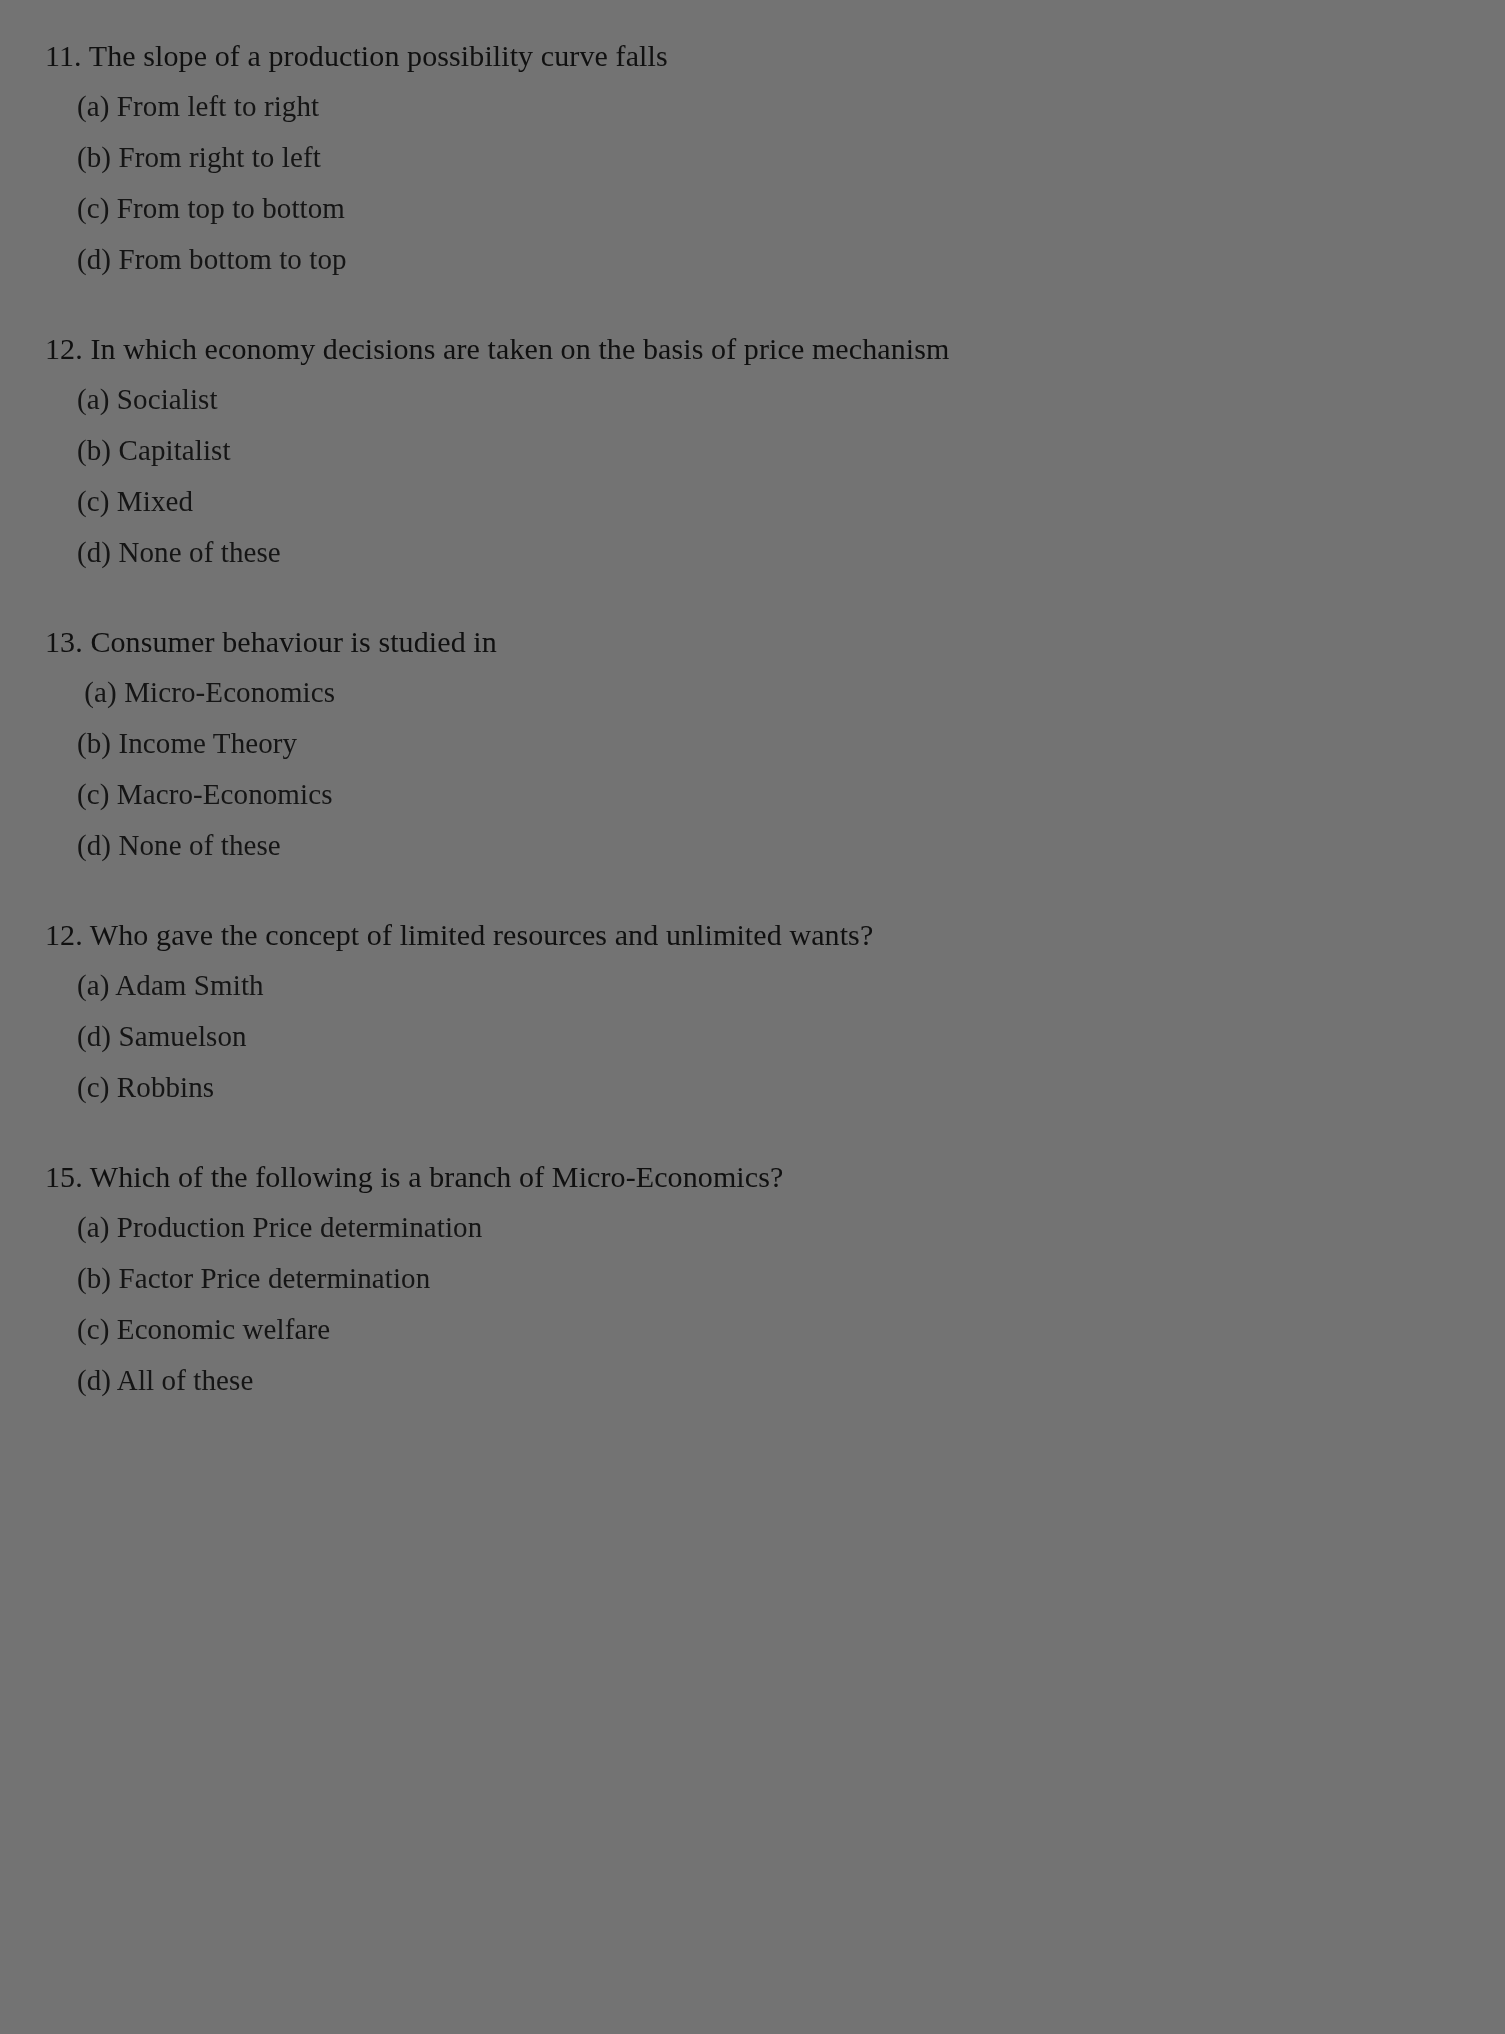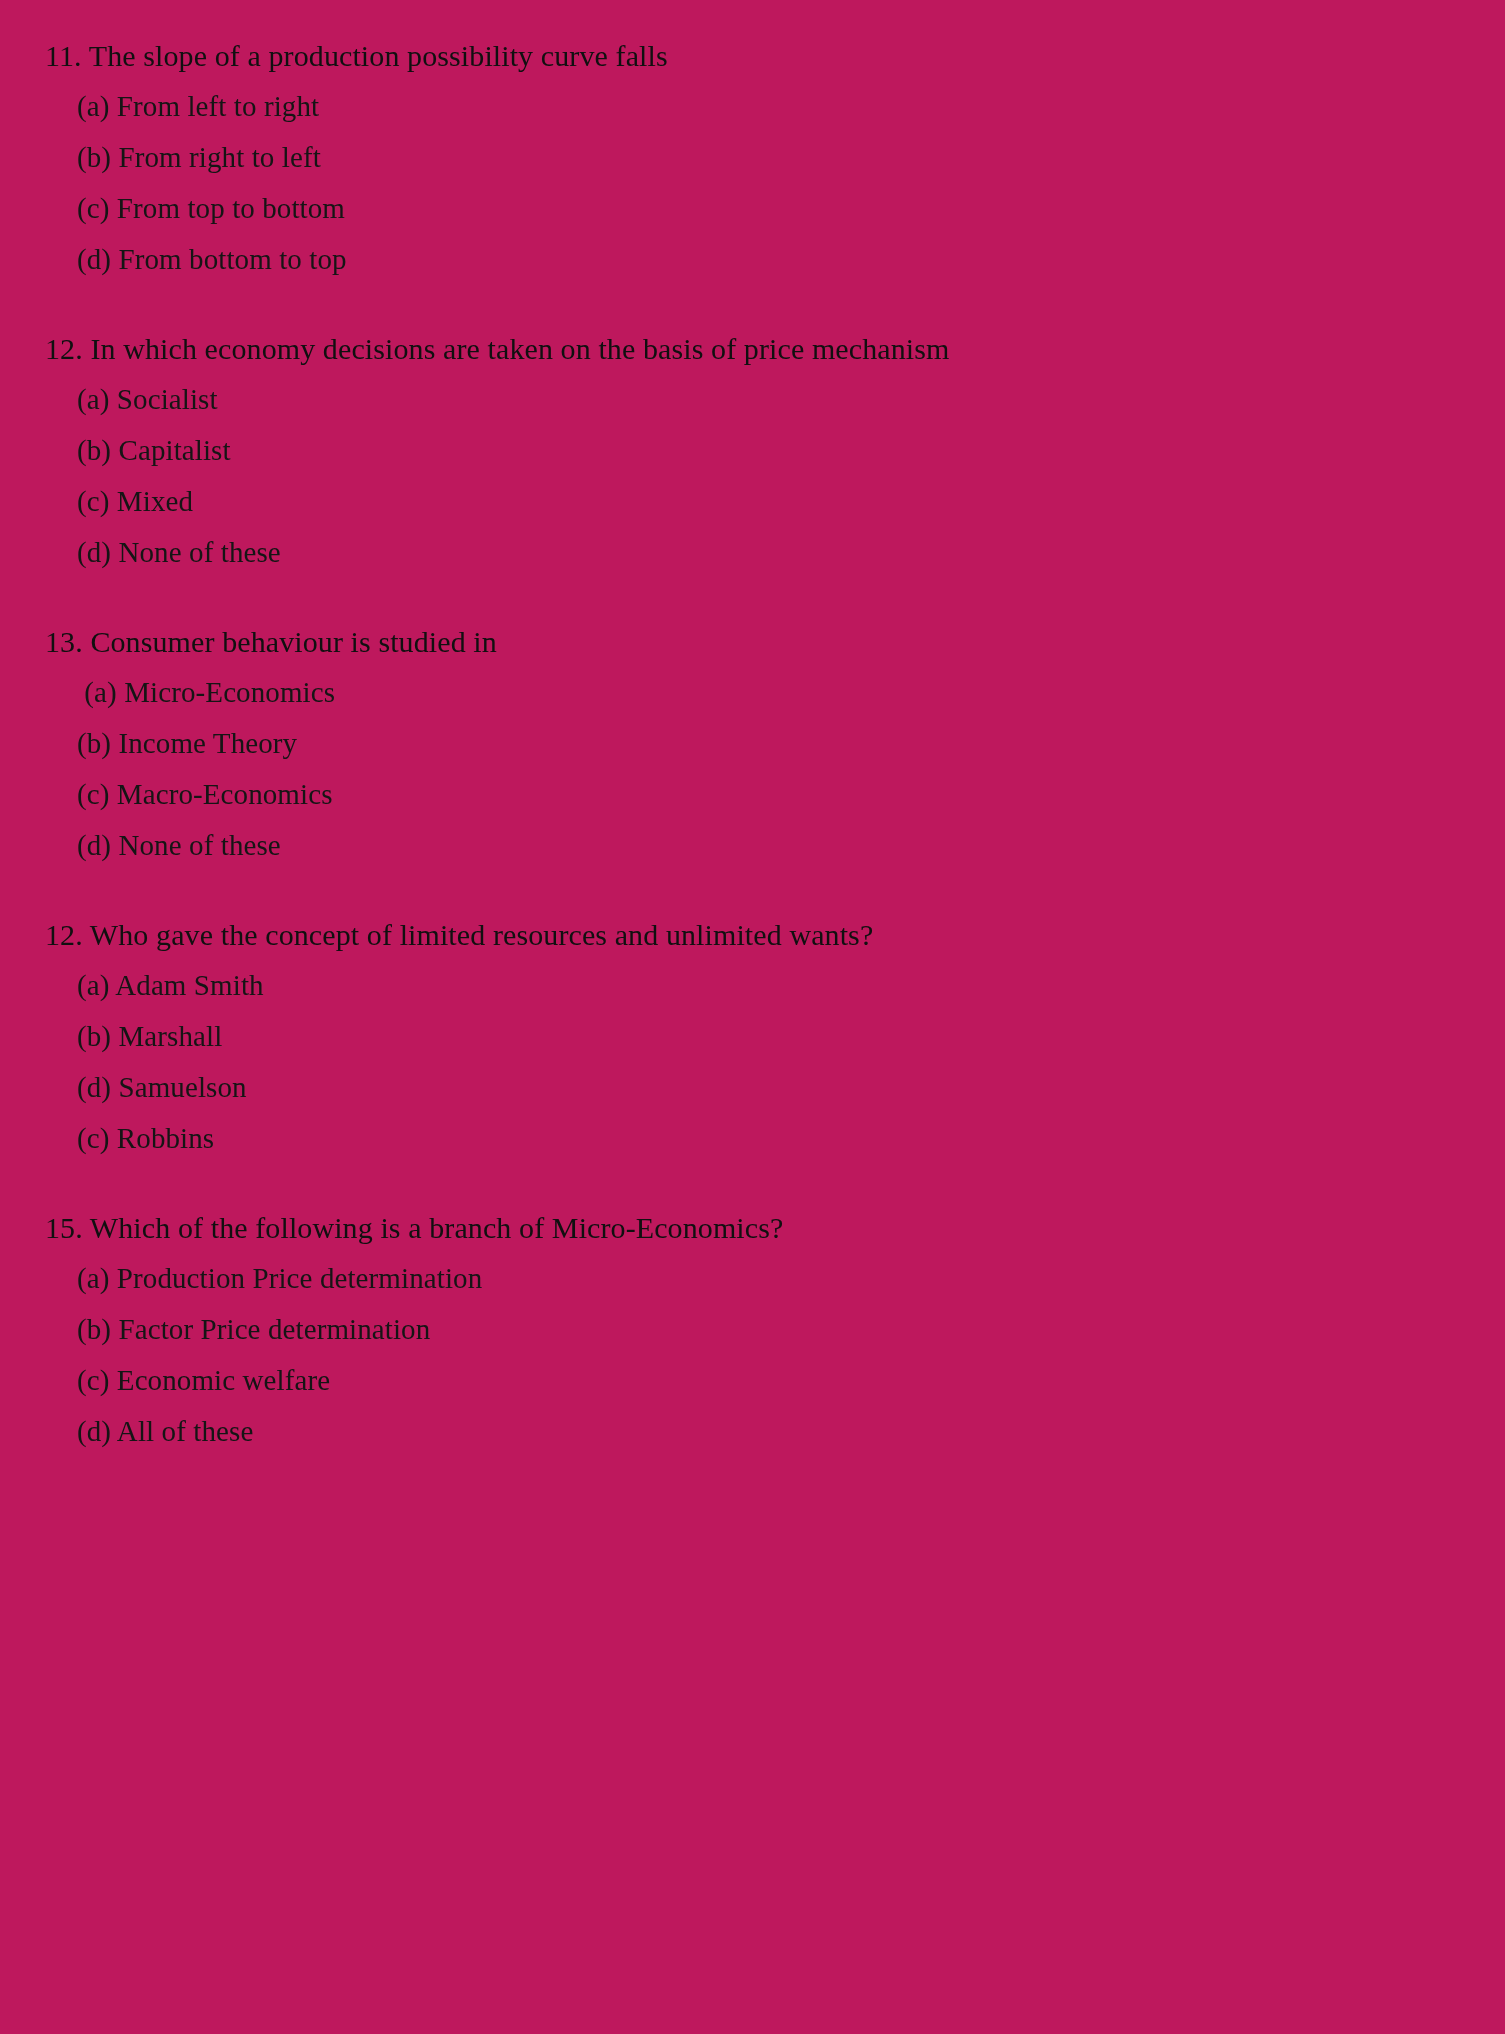--- a/index.html
+++ b/index.html
@@ -5,21 +5,21 @@
 <style>
   html, body {
     margin: 0;
     padding: 0;
     background: #ffffff;
   }
   .page {
     position: relative;
     width: 1505px;
     height: 2034px;
-    background: #be185d;
+    background: #737373;
     margin: 0 auto;
     overflow: hidden;
     font-family: "Liberation Serif", "DejaVu Serif", serif;
     color: #0a0a0a;
     -webkit-font-smoothing: antialiased;
   }
   .content {
     position: absolute;
     left: 45px;
     top: 30px;
@@ -73,21 +73,20 @@
       <div class="q-text">13. Consumer behaviour is studied in</div>
       <div class="option"> (a) Micro-Economics</div>
       <div class="option">(b) Income Theory</div>
       <div class="option">(c) Macro-Economics</div>
       <div class="option">(d) None of these</div>
     </div>
 
     <div class="question-block">
       <div class="q-text">12. Who gave the concept of limited resources and unlimited wants?</div>
       <div class="option">(a) Adam Smith</div>
-      <div class="option">(b) Marshall</div>
       <div class="option">(d) Samuelson</div>
       <div class="option">(c) Robbins</div>
     </div>
 
     <div class="question-block">
       <div class="q-text">15. Which of the following is a branch of Micro-Economics?</div>
       <div class="option">(a) Production Price determination</div>
       <div class="option">(b) Factor Price determination</div>
       <div class="option">(c) Economic welfare</div>
       <div class="option">(d) All of these</div>

